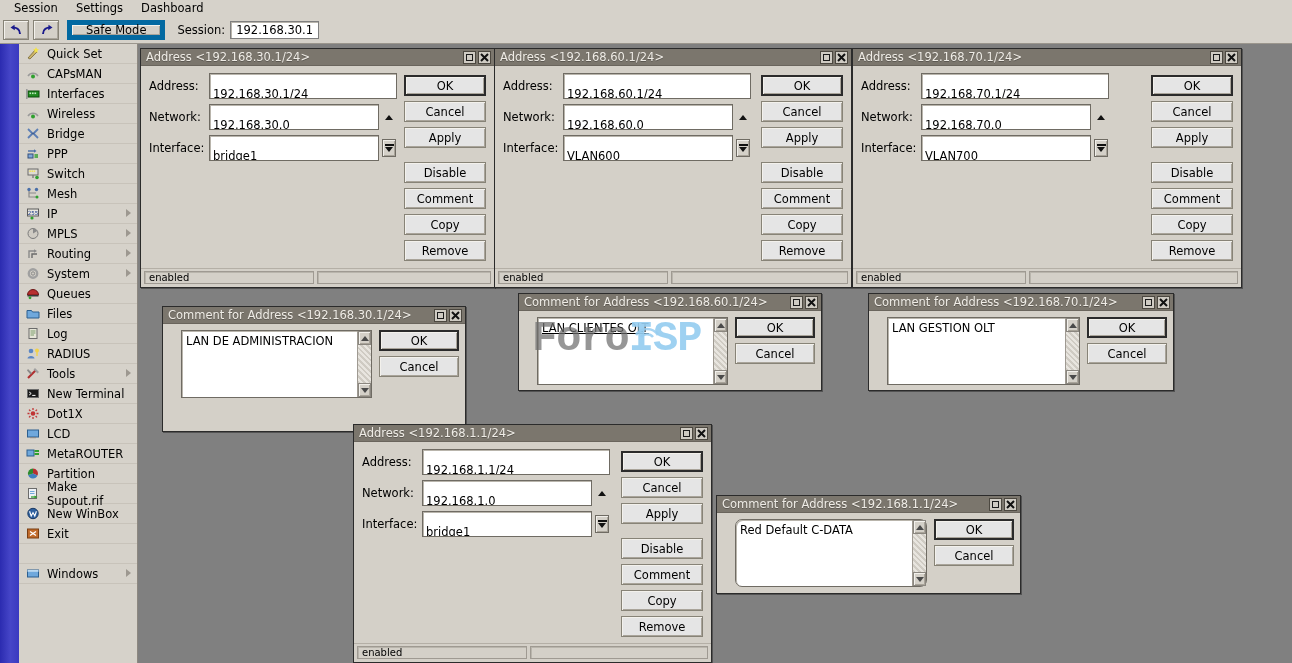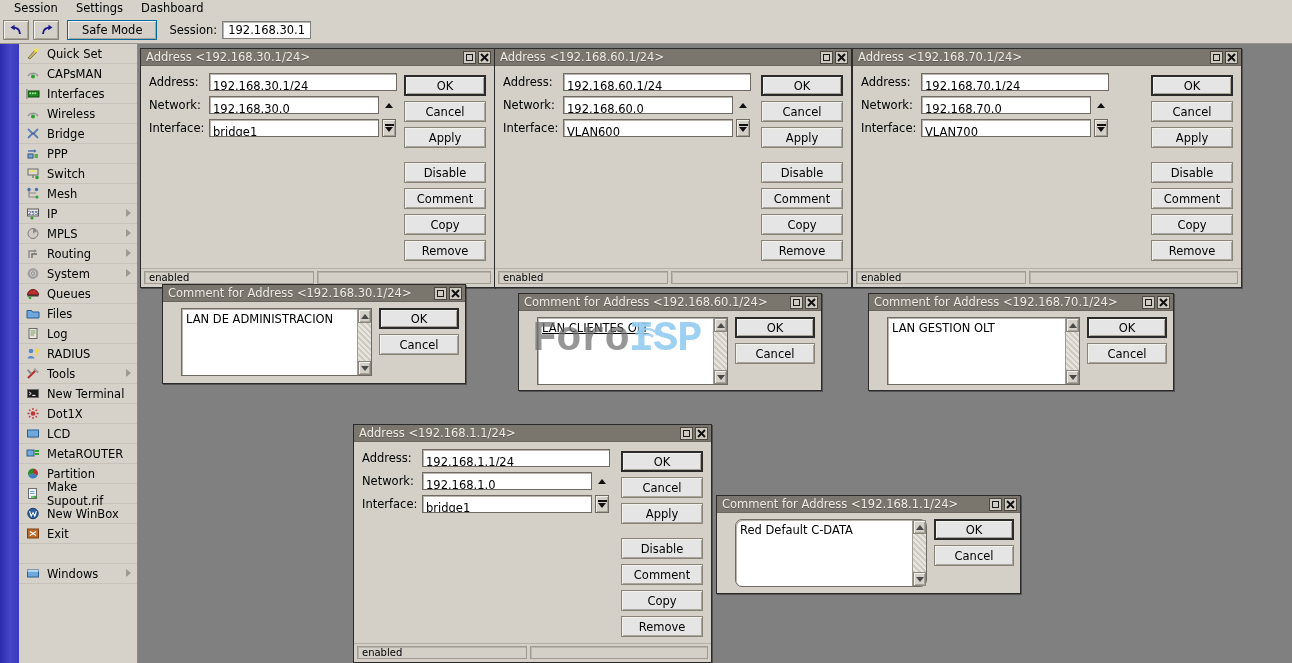--- a/index.html
+++ b/index.html
@@ -32,21 +32,21 @@
   }
   .tbtn {
     height: 20px; min-width: 26px; margin-right: 4px;
     background: #d4d0c8; border: 1px solid #878377;
     display: flex; align-items: center; justify-content: center;
     box-shadow: inset 1px 1px 0 #f3f1ec, inset -1px -1px 0 #a9a49a;
   }
   .tbtn svg { display: block; }
   .safemode {
     height: 20px; padding: 0 14px; margin-left: 4px; margin-right: 12px;
-    background: #d4d0c8; border: 1px solid #0369a1;
+    background: #d4d0c8; border: 5px solid #0369a1;
     display: flex; align-items: center; justify-content: center; font-size: 11.5px;
     box-shadow: inset 1px 1px 0 #f3f1ec, inset -1px -1px 0 #a9a49a;
   }
   .sesslabel { font-size: 11.5px; margin-right: 5px; }
   .sessbox {
     height: 18px; padding: 1px 5px 0 5px; background: #ffffff;
     border: 1px solid #7f7f7f; font-size: 11.5px; line-height: 15px;
     box-shadow: inset 1px 1px 0 #b9b5ac;
   }
 
@@ -97,21 +97,21 @@
   .tbx .sq { width: 7px; height: 7px; border: 1.5px solid #1b1b1b; }
   .tbx svg { display: block; }
 
   .winbody { padding: 7px 8px 0 8px; position: relative; }
 
   
   .frow { display: flex; align-items: center; margin-bottom: 5px; }
   .flabel { width: 60px; text-align: left; padding-right: 6px; font-size: 11.5px; }
   .finput {
     height: 18px; background: #ffffff; border: 1px solid #6f6b63;
-    font-size: 11.5px; line-height: 16px; padding: 4px 3px;
+    font-size: 11.5px; line-height: 16px; padding: 12px 3px;
     box-shadow: inset 1px 1px 0 #b9b5ac; color: #000;
     overflow: hidden; white-space: nowrap;
   }
   .spin {
     width: 14px; height: 18px; margin-left: 3px;
     display: flex; align-items: center; justify-content: center;
   }
   .spin.plain { background: transparent; border: none; }
   .spin.boxed { background: #d4d0c8; border: 1px solid #6f6b63;
                 box-shadow: inset 1px 1px 0 #f0eee9, inset -1px -1px 0 #a9a49a; }
@@ -666,21 +666,21 @@
       <div class="wbtn">Comment</div>
       <div class="wbtn">Copy</div>
       <div class="wbtn">Remove</div>
     </div>
     <div class="statusbar">
       <div class="cell" style="flex:0 0 170px;">enabled</div>
       <div class="cell" style="flex:1 1 auto;"></div>
     </div>
   </div>
 
-  <div class="win" style="left:162px; top:284px; width:304px; height:100px;">
+  <div class="win" style="left:162px; top:306px; width:304px; height:126px;">
     <div class="titlebar">
       <div class="tt">Comment for Address &lt;192.168.30.1/24&gt;</div>
       <div class="titlebtns">
         <div class="tbx">
             <span class="sq"></span>
           </div>
         <div class="tbx">
           <span>
               <svg width="9" height="9" viewBox="0 0 9 9">
                 <path d="M1 1 L8 8 M8 1 L1 8" stroke="#111" stroke-width="2"></path>

